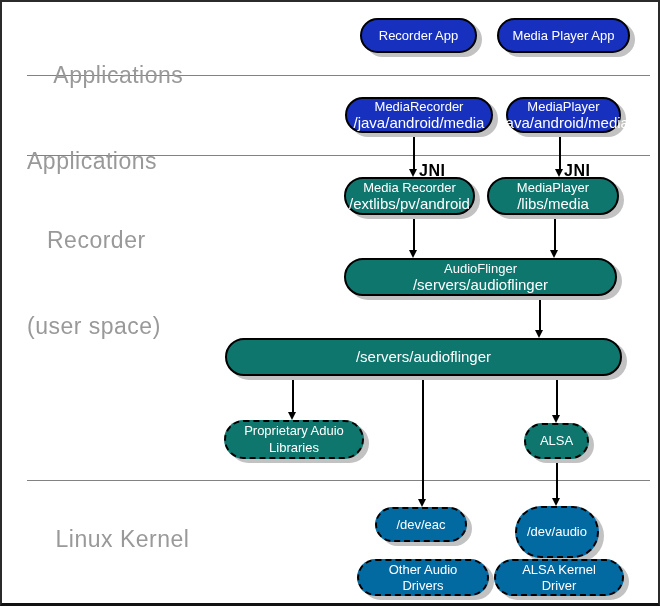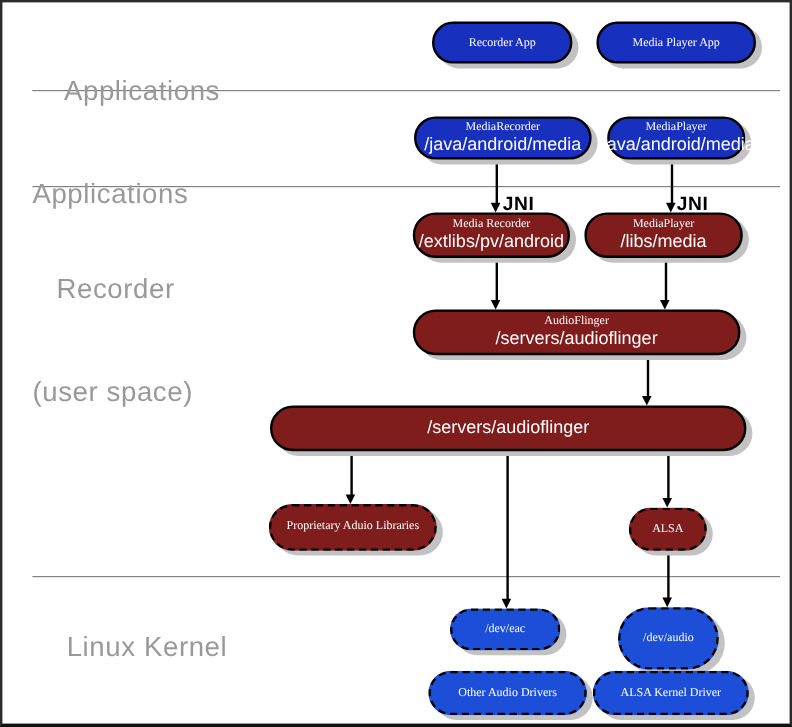--- a/index.html
+++ b/index.html
@@ -29,23 +29,23 @@
     position:absolute;
     box-sizing:border-box;
     border-radius:999px;
     display:flex;flex-direction:column;align-items:center;justify-content:center;
     color:#ffffff;text-align:center;
     box-shadow:5px 4px 0 0 #c2c2c2;
   }
   .pill.solid{border:2px solid #000;}
   .pill.dashed{border:2px dashed #000;}
   .pill.blue{background:#1730bd;}
-  .pill.green{background:#7f1d1d;}
-  .pill.red{background:#1d4ed8;}
-  .pill-title{font-size:10px;line-height:1.2;padding:0 8px;font-family:Liberation Serif, serif;}
+  .pill.green{background:#0f766e;}
+  .pill.red{background:#0369a1;}
+  .pill-title{font-size:13px;line-height:1.2;padding:0 8px;}
   .pill-sub{font-size:15px;line-height:1.15;}
   .vline{
     position:absolute;width:1.5px;background:#000;
   }
   .arrowhead{
     position:absolute;width:0;height:0;
     border-left:4.5px solid transparent;
     border-right:4.5px solid transparent;
     border-top:8px solid #000;
   }

